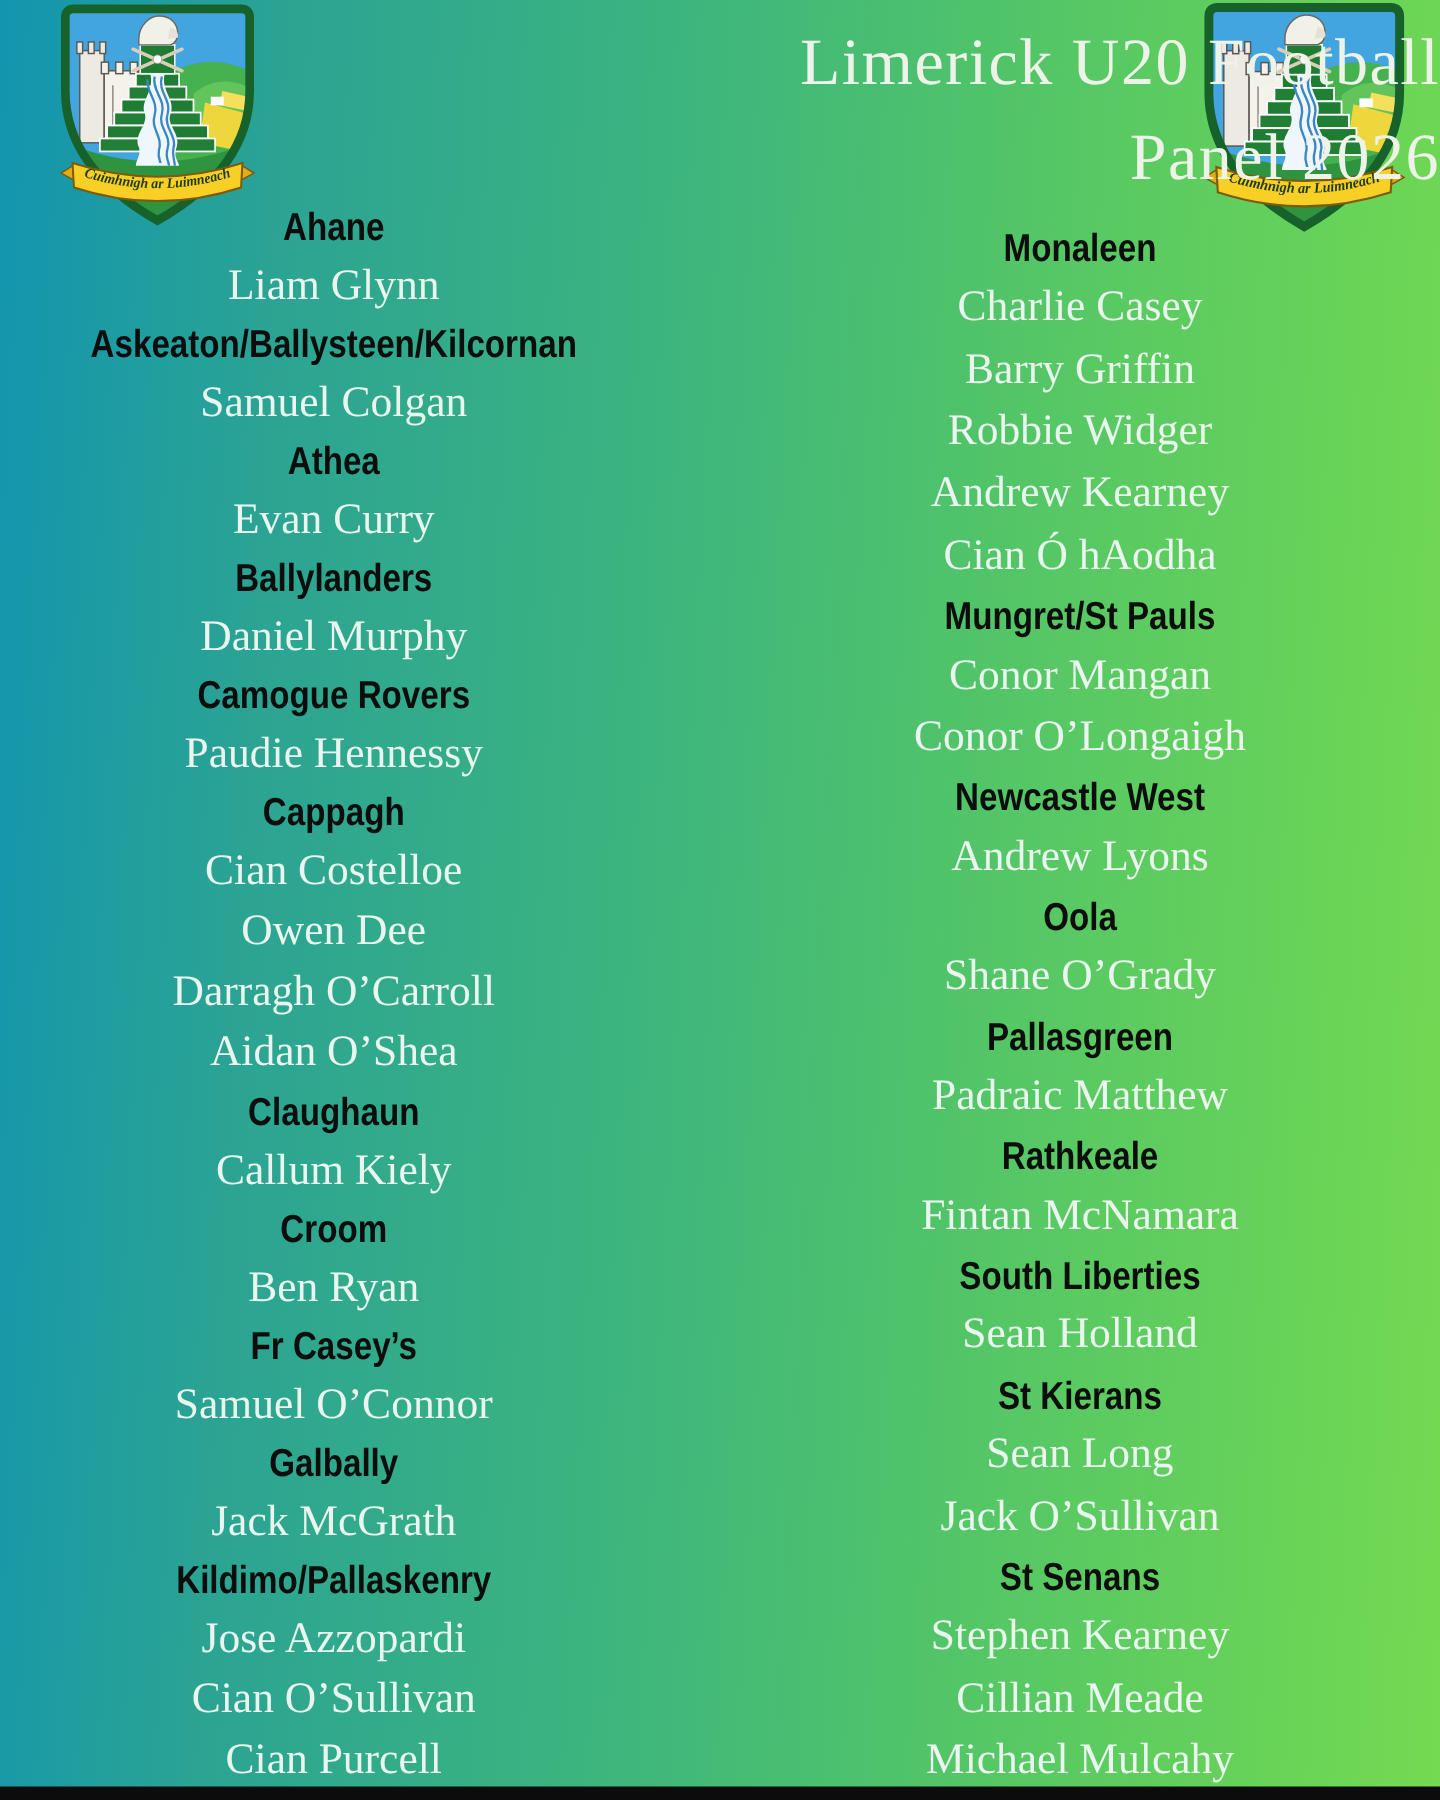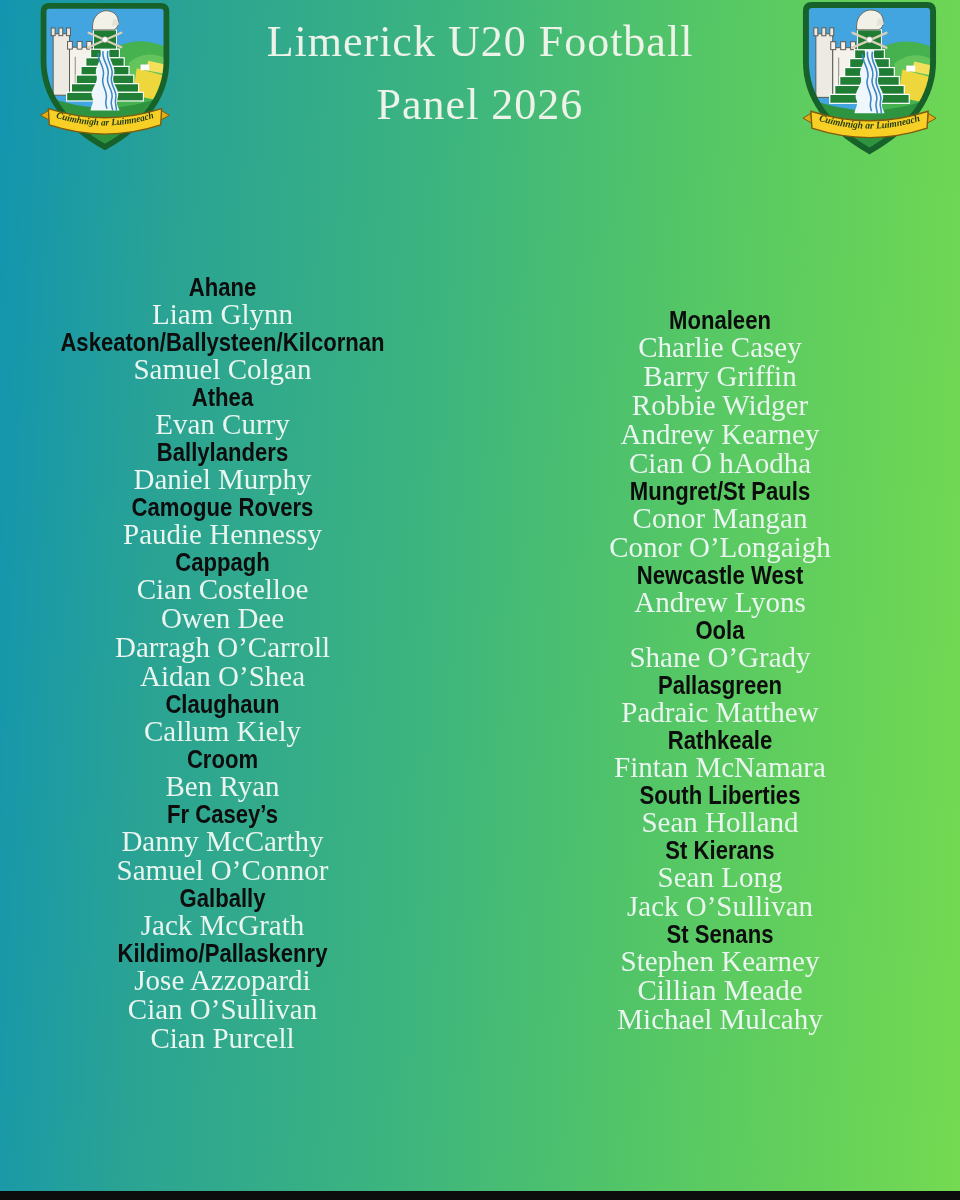--- a/index.html
+++ b/index.html
@@ -5,30 +5,30 @@
   html,body{margin:0;padding:0;}
   .page{
     position:relative;
     width:960px;height:1200px;
     overflow:hidden;
     background:linear-gradient(93deg,#1295b0 0%,#2aa394 18%,#3db57e 45%,#55c765 70%,#74da51 100%);
     font-family:"Liberation Serif", serif;
   }
   .title{
     position:absolute;left:0;top:10px;width:960px;
-    text-align:center;color:#edf3e8;
+    text-align:right;color:#edf3e8;
     font-family:"Liberation Serif", serif;
     font-size:44px;line-height:63px;letter-spacing:1px;
   }
   .crest{position:absolute;}
   .crest.left{left:33px;top:1px;width:144px;height:150px;}
   .crest.right{left:795px;top:0px;width:149px;height:155px;}
   .col{
     position:absolute;
-    display:flex;flex-direction:column;justify-content:center;
+    display:flex;flex-direction:column;justify-content:space-between;
     text-align:center;
   }
   .col.left{left:0px;top:138px;width:445px;height:1050px;}
   .col.right{left:495px;top:152px;width:450px;height:1036px;}
   .row{white-space:nowrap;line-height:1;}
   .row.player{
     font-family:"Liberation Serif", serif;
     font-size:29px;color:#e9f5ee;
   }
   .row.club{
@@ -133,21 +133,20 @@
       <div class="row club">Cappagh</div>
       <div class="row player">Cian Costelloe</div>
       <div class="row player">Owen Dee</div>
       <div class="row player">Darragh O’Carroll</div>
       <div class="row player">Aidan O’Shea</div>
       <div class="row club">Claughaun</div>
       <div class="row player">Callum Kiely</div>
       <div class="row club">Croom</div>
       <div class="row player">Ben Ryan</div>
       <div class="row club">Fr Casey’s</div>
-      <div class="row player">Danny McCarthy</div>
       <div class="row player">Samuel O’Connor</div>
       <div class="row club">Galbally</div>
       <div class="row player">Jack McGrath</div>
       <div class="row club">Kildimo/Pallaskenry</div>
       <div class="row player">Jose Azzopardi</div>
       <div class="row player">Cian O’Sullivan</div>
       <div class="row player">Cian Purcell</div>
     </div>
 
   <div class="col right">

